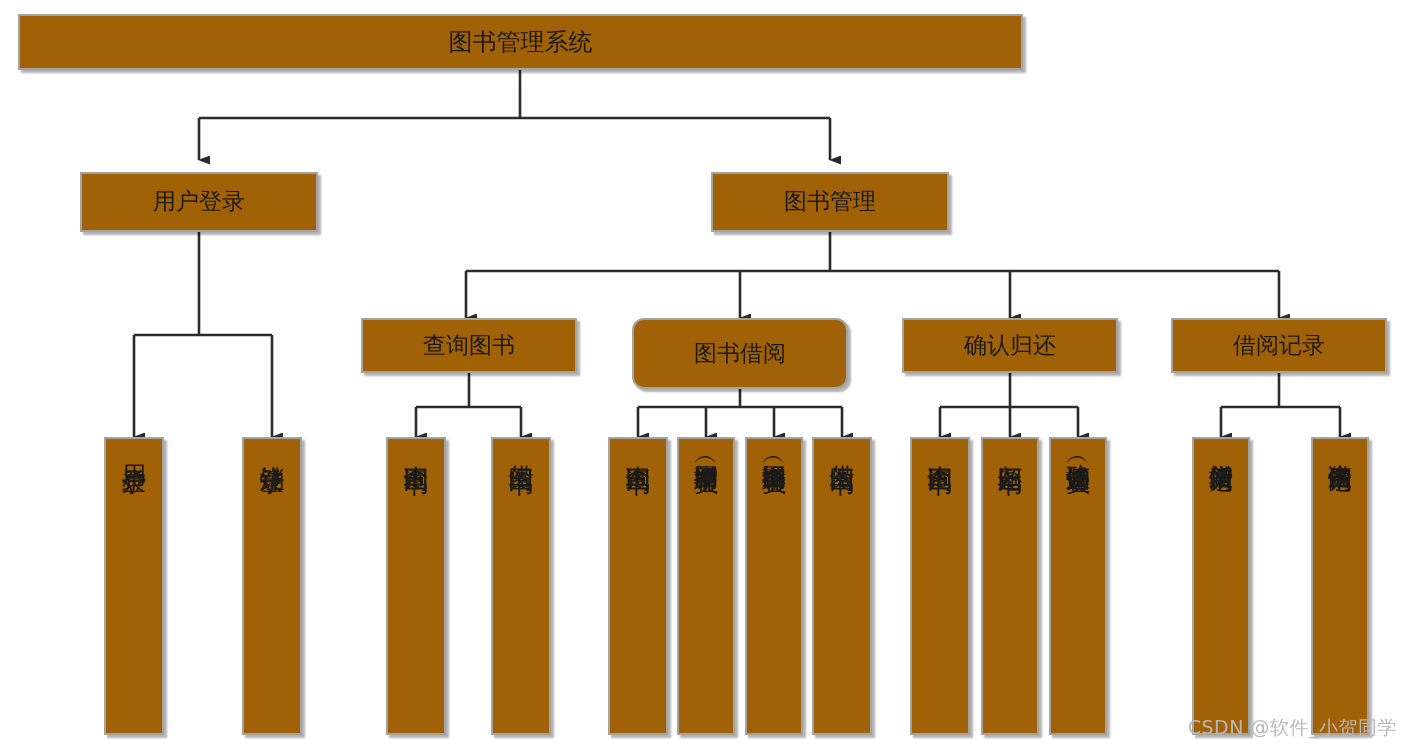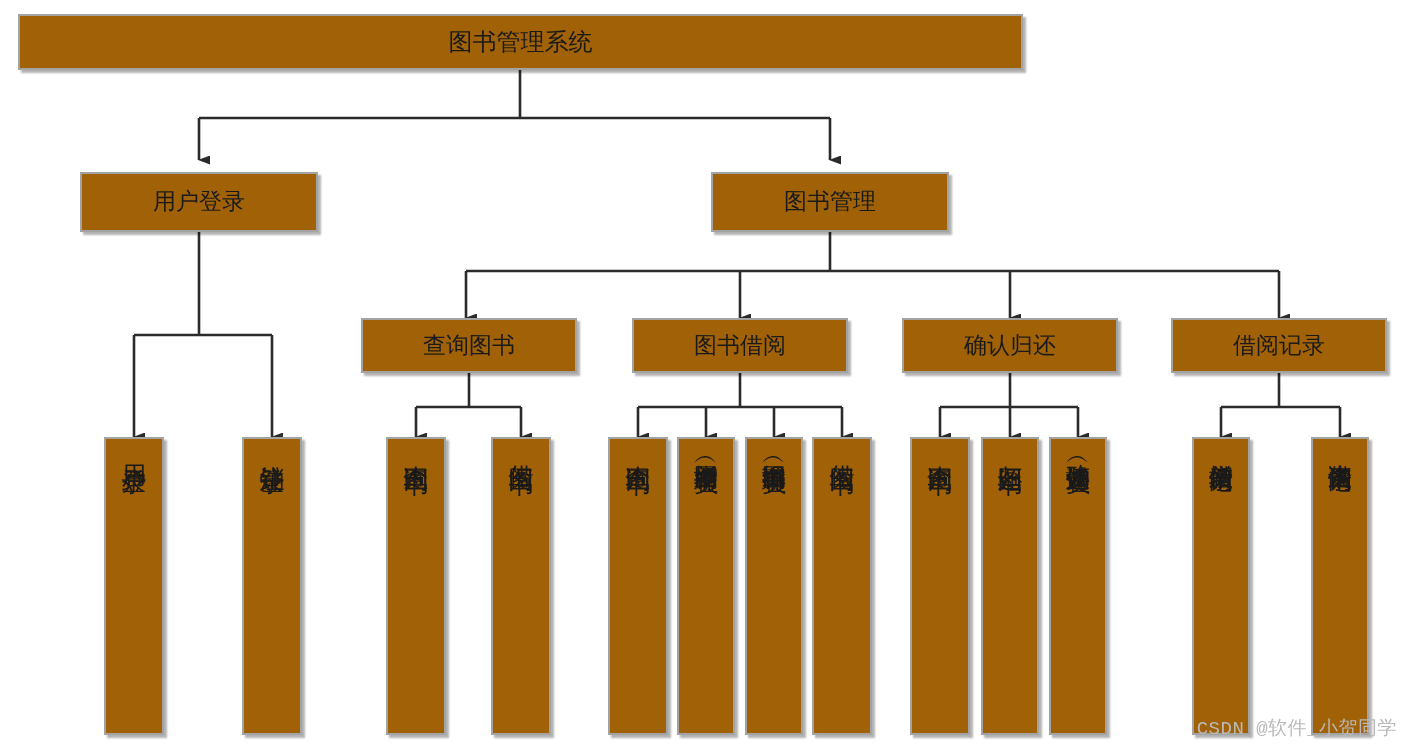--- a/index.html
+++ b/index.html
@@ -66,21 +66,20 @@
     letter-spacing: 1px;
   }
   .watermark {
     position: absolute;
     right: 8px;
     bottom: 6px;
     font-size: 19px;
     color: #b9b9b9;
     letter-spacing: 0.5px;
     white-space: nowrap;
-    font-family: Liberation Mono, monospace;
   }
 </style>
 </head>
 <body>
 
 <div id="canvas">
 
   <svg class="wires" viewBox="0 0 1405 747" xmlns="http://www.w3.org/2000/svg">
     <defs>
       <marker id="arrow" markerWidth="10" markerHeight="12" refX="4.5" refY="11" orient="auto" markerUnits="userSpaceOnUse">
@@ -138,21 +137,21 @@
   <div class="node horiz" style="left:80px; top:172px; width:238px; height:60px;">
     <span class="label">用户登录</span>
   </div>
   <div class="node horiz" style="left:711px; top:172px; width:238px; height:60px;">
     <span class="label">图书管理</span>
   </div>
 
   <div class="node horiz" style="left:361px; top:318px; width:216px; height:55px;">
     <span class="label">查询图书</span>
   </div>
-  <div class="node horiz" style="left:632px; top:318px; width:216px; height:55px;">
+  <div class="node horiz" style="left:632px; top:318px; width:216px; height:71px;border-radius:12px;">
     <span class="label">图书借阅</span>
   </div>
   <div class="node horiz" style="left:902px; top:318px; width:216px; height:55px;">
     <span class="label">确认归还</span>
   </div>
   <div class="node horiz" style="left:1171px; top:318px; width:216px; height:55px;justify-content:center;">
     <span class="label">借阅记录</span>
   </div>
 
   <div class="node vert" style="left:104px; top:437px; width:60px; height:298px;">

